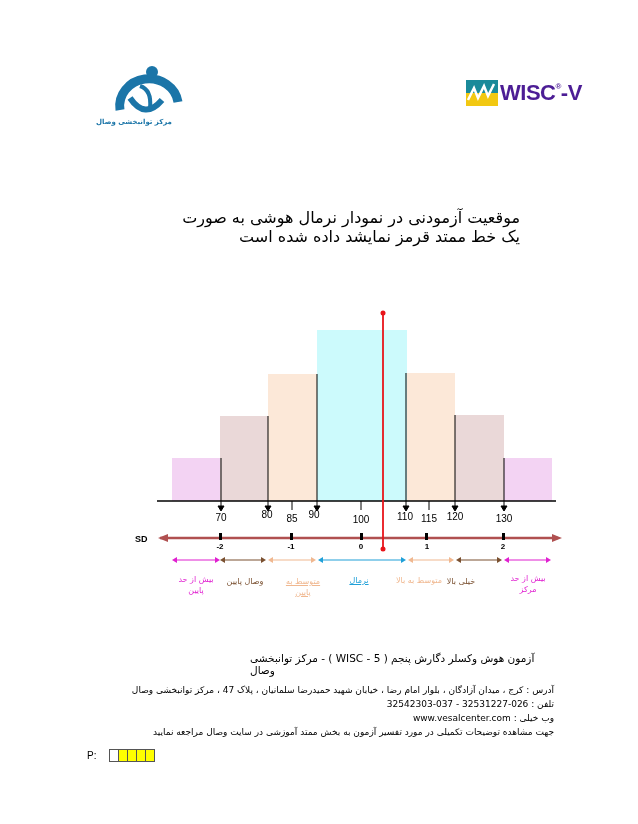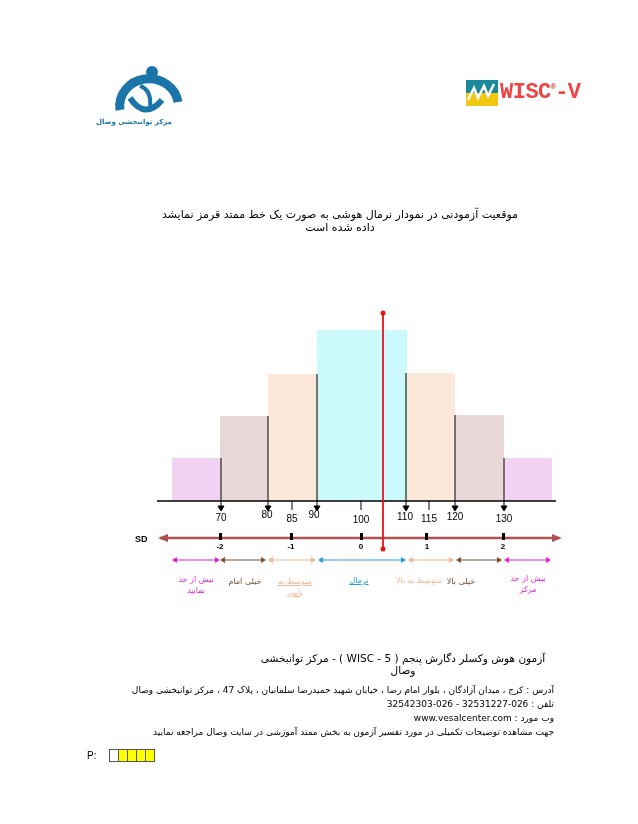--- a/index.html
+++ b/index.html
@@ -3,29 +3,29 @@
 <meta charset="utf-8">
 <style>
   html, body { margin: 0; padding: 0; background: #ffffff; }
   body { width: 638px; height: 824px; position: relative; overflow: hidden;
          font-family: "DejaVu Sans", sans-serif; color: #000; }
   .abs { position: absolute; }
   .rtl { direction: rtl; unicode-bidi: plaintext; }
   .logo-left { left: 100px; top: 60px; width: 90px; height: 75px; }
   .logo-left-caption { left: 96px; top: 118px; width: 100px; font-size: 7px; color: #1b75a8;
          text-align: left; font-weight: bold; }
-  .wisc-text { left: 500px; top: 80px; font-family: Liberation Mono, monospace; font-weight: bold;
-         font-size: 22px; color: #ef4444; letter-spacing: -0.5px; }
+  .wisc-text { left: 500px; top: 80px; font-family: Liberation Sans, sans-serif; font-weight: bold;
+         font-size: 22px; color: #4c1d95; letter-spacing: -0.5px; }
   .wisc-text sup { font-size: 8px; vertical-align: top; position: relative; top: 2px; }
-  .intro { left: 160px; top: 208px; width: 360px; font-size: 11px; text-align: center; }
+  .intro { left: 160px; top: 208px; width: 360px; font-size: 16px; text-align: right; }
   .chart { left: 0; top: 0; width: 638px; height: 640px; }
   .score-label { font-family: "Liberation Sans", sans-serif; font-size: 10px; color: #222; }
   .sd-label { font-family: "Liberation Sans", sans-serif; font-size: 9px; font-weight: bold; color: #7a4a3a; }
   .cat-label { font-size: 8px; text-align: center; line-height: 11px; }
-  .footer-title { left: 250px; top: 652px; width: 306px; font-size: 10.5px; text-align: center; }
+  .footer-title { left: 250px; top: 652px; width: 306px; font-size: 10.5px; text-align: left; }
   .footer-line { right: 84px; font-size: 9px; text-align: center; white-space: nowrap; }
   .p-label { left: 87px; top: 750px; font-family: "Liberation Sans", sans-serif; font-size: 10px; }
   .p-boxes { left: 109px; top: 749px; display: flex; }
   .p-box { width: 8px; height: 11px; border: 1px solid #555; margin-right: -1px; }
 </style>
 </head>
 <body>
 
 <svg class="abs logo-left" viewBox="0 0 90 75">
   <path d="M20 50 A28 26 0 1 1 78 42" fill="none" stroke="#1b75a8" stroke-width="9"></path>
@@ -127,32 +127,32 @@
     <line x1="506" y1="560" x2="548" y2="560" stroke="#e020d0"></line>
     <polygon points="504,560 509,557 509,563" fill="#e020d0"></polygon>
       <polygon points="551,560 546,557 546,563" fill="#e020d0"></polygon>
   </g>
 
   <line x1="383" y1="312" x2="383" y2="548" stroke="#e8141a" stroke-width="1.8"></line>
   <circle cx="383" cy="313" r="2.5" fill="#e8141a"></circle>
   <circle cx="383" cy="549" r="2.5" fill="#e8141a"></circle>
 </svg>
 
-<div class="abs cat-label rtl" style="left:170px;top:574px;width:52px;color:#e020d0;">بیش از حد نمایید</div>
-<div class="abs cat-label rtl" style="left:222px;top:576px;width:46px;color:#7a5030;">خیلی امام</div>
-<div class="abs cat-label rtl" style="left:272px;top:576px;width:46px;color:#f0b890;text-decoration:underline;">متوسط به پایین</div>
+<div class="abs cat-label rtl" style="left:170px;top:574px;width:52px;color:#e020d0;">بیش از حد پایین</div>
+<div class="abs cat-label rtl" style="left:222px;top:576px;width:46px;color:#7a5030;">وصال پایین</div>
+<div class="abs cat-label rtl" style="left:280px;top:576px;width:46px;color:#f0b890;text-decoration:underline;">متوسط به پایین</div>
 <div class="abs cat-label rtl" style="left:334px;top:575px;width:50px;color:#20a0d8;text-decoration:underline;">نرمال</div>
 <div class="abs cat-label rtl" style="left:396px;top:575px;width:46px;color:#f0b890;">متوسط به بالا</div>
 <div class="abs cat-label rtl" style="left:438px;top:576px;width:46px;color:#7a5030;">خیلی بالا</div>
 <div class="abs cat-label rtl" style="left:504px;top:573px;width:48px;color:#e020d0;">بیش از حد مرکز</div>
 
 <div class="abs footer-title rtl">آزمون هوش وکسلر دگارش پنجم ( WISC - 5 ) - مرکز توانبخشی وصال</div>
 <div class="abs footer-line rtl" style="top:685px;">آدرس : کرج ، میدان آزادگان ، بلوار امام رضا ، خیابان شهید حمیدرضا سلمانیان ، پلاک 47 ، مرکز توانبخشی وصال</div>
-<div class="abs footer-line rtl" style="top:699px;">تلفن : 026-32531227  -  026-32542303</div>
-<div class="abs footer-line rtl" style="top:713px;">وب مورد : www.vesalcenter.com</div>
+<div class="abs footer-line rtl" style="top:699px;">تلفن : 026-32531227  -  037-32542303</div>
+<div class="abs footer-line rtl" style="top:713px;">وب خیلی : www.vesalcenter.com</div>
 <div class="abs footer-line rtl" style="top:727px;">جهت مشاهده توضیحات تکمیلی در مورد تفسیر آزمون به بخش ممتد آموزشی در سایت وصال مراجعه نمایید</div>
 
 <div class="abs p-label">P:</div>
 <div class="abs p-boxes">
   <div class="p-box" style="background:#fff;"></div>
   <div class="p-box" style="background:#ffff00;"></div>
   <div class="p-box" style="background:#ffff00;"></div>
   <div class="p-box" style="background:#ffff00;"></div>
   <div class="p-box" style="background:#ffff00;"></div>
 </div>

